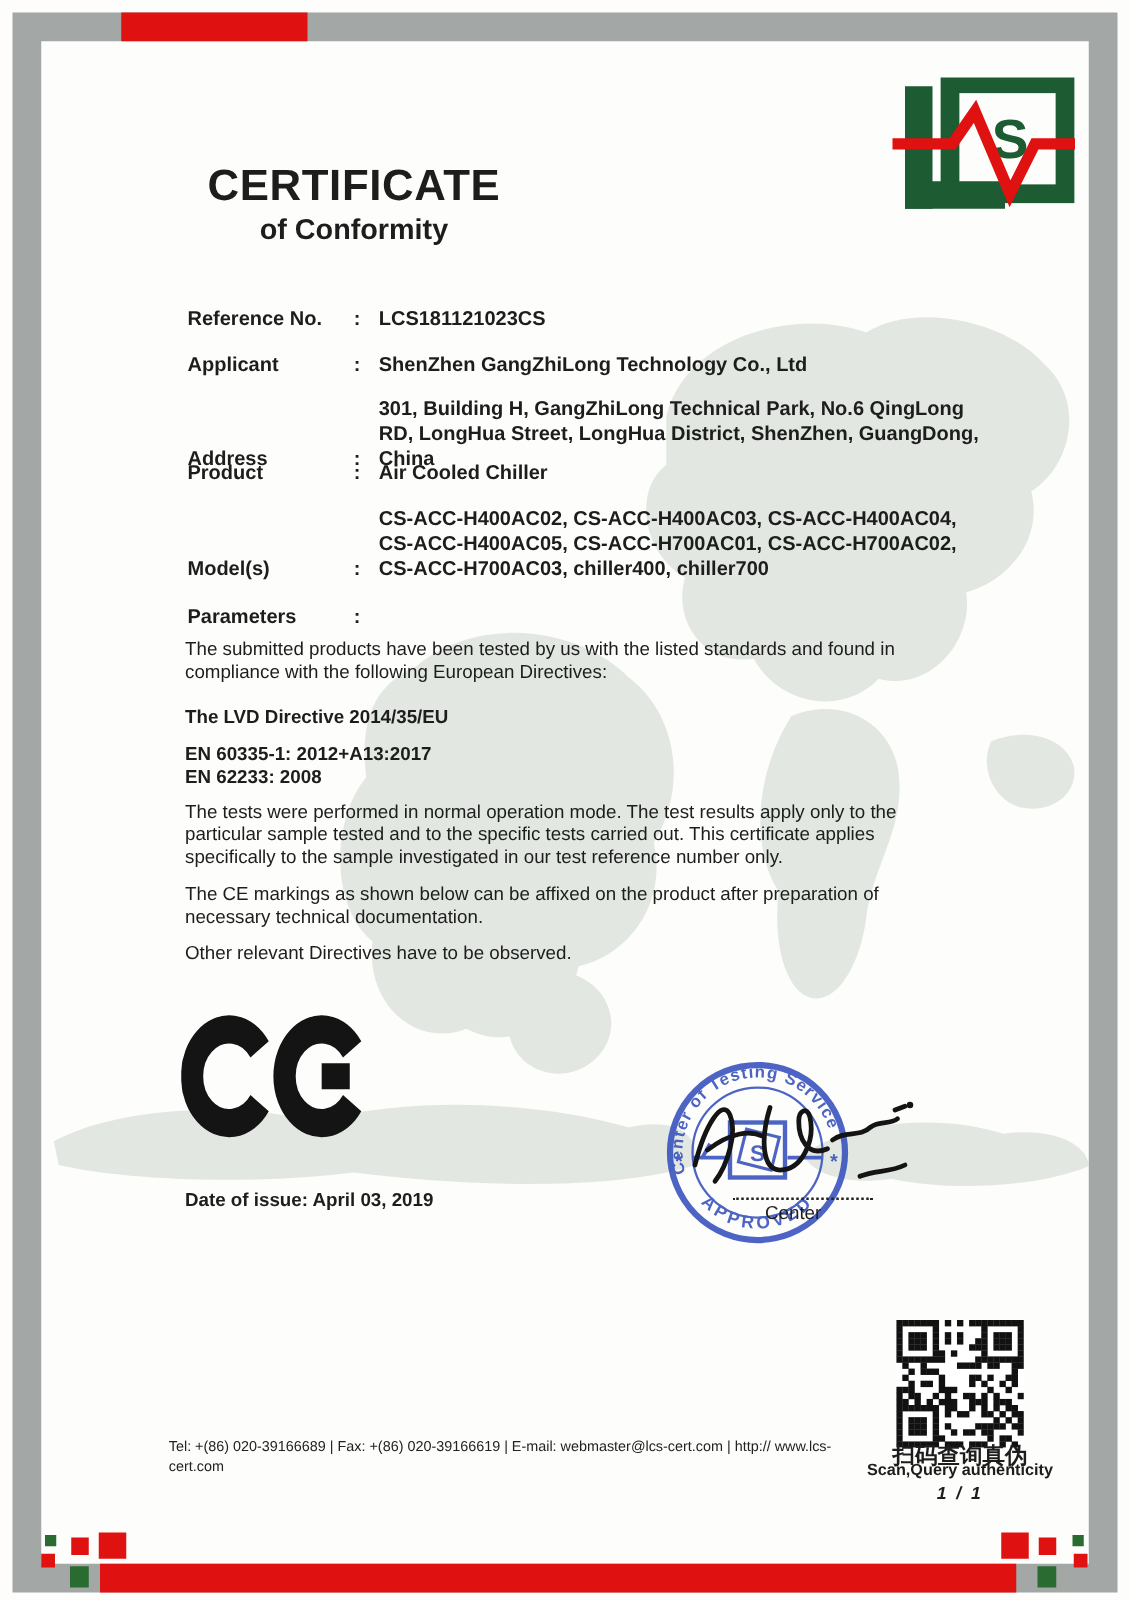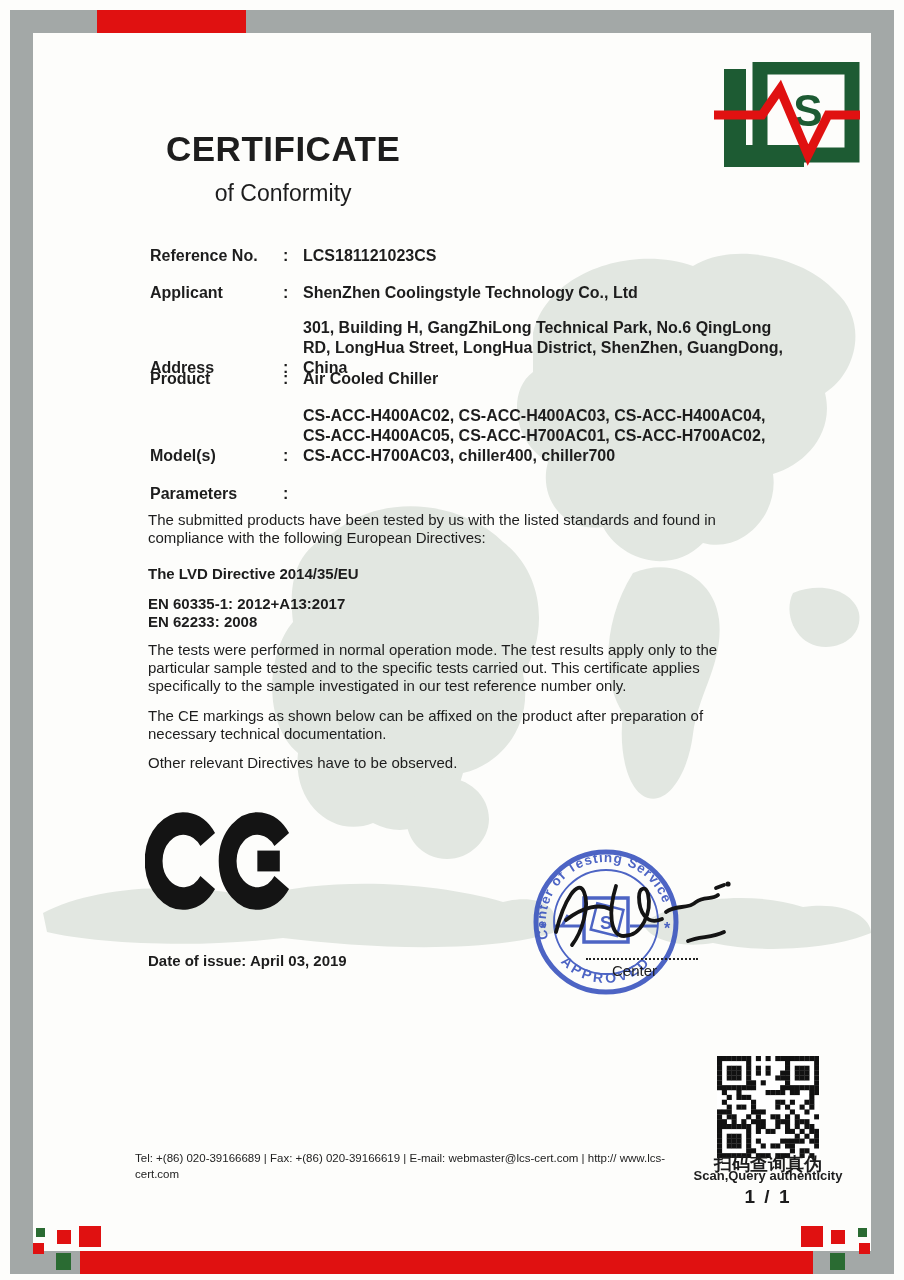--- a/index.html
+++ b/index.html
@@ -14,21 +14,21 @@
   .red-tab-top{position:absolute;left:97px;top:10px;width:149px;height:23px;background:#e01111;}
   .red-bar-bottom{position:absolute;left:80px;top:1251px;width:733px;height:23px;background:#e01111;}
   .sq{position:absolute;}
   
   .map{position:absolute;left:33px;top:33px;width:838px;height:1218px;z-index:0;}
   
   .logo{position:absolute;left:712px;top:62px;width:150px;height:114px;z-index:2;}
   
   .title-block{position:absolute;left:166px;top:130px;z-index:3;text-align:center;}
   .title{font-size:35px;font-weight:bold;letter-spacing:.5px;line-height:38px;}
-  .subtitle{font-size:23px;font-weight:normal;line-height:26px;margin-top:12px;}
+  .subtitle{font-size:23px;font-weight:bold;line-height:26px;margin-top:2px;}
   
   .field-row{position:absolute;left:150px;width:640px;display:flex;z-index:3;
     font-size:16px;font-weight:bold;line-height:20px;align-items:flex-end;}
   .f-label{width:133px;flex:none;}
   .f-colon{width:20px;flex:none;}
   .f-value{width:482px;flex:none;}
   
   .para{position:absolute;left:148px;width:612px;font-size:15px;line-height:18px;z-index:3;}
   .bold{font-weight:bold;}
   
@@ -41,21 +41,21 @@
   .sig-dash{position:absolute;left:586px;top:958px;width:112px;border-top:2px dotted #222;z-index:5;}
   .manager{position:absolute;left:612px;top:962px;font-size:15px;z-index:5;}
   
   .qr-box{position:absolute;left:717px;top:1056px;width:102px;height:102px;background:#fff;z-index:3;}
   .qr-box svg{display:block;fill:#111;}
   .qr-zh{position:absolute;left:698px;top:1152px;width:140px;text-align:center;
     font-size:18px;font-weight:bold;z-index:3;}
   .qr-en{position:absolute;left:690px;top:1168px;width:156px;text-align:center;
     font-size:13px;font-weight:bold;z-index:3;}
   .page-num{position:absolute;left:698px;top:1186px;width:140px;text-align:center;
-    font-size:19px;font-weight:bold;letter-spacing:2px;z-index:3;}
+    font-size:14px;font-weight:bold;letter-spacing:2px;z-index:3;font-style:italic;}
   
   .footer{position:absolute;left:135px;top:1150px;width:570px;font-size:11.5px;
     line-height:16px;z-index:3;color:#222;}
 </style>
 </head>
 <body>
 
 <svg class="map" viewBox="0 0 838 1218" preserveAspectRatio="none">
   <g fill="#e2e7e1">
     <path d="M500,300 C515,238 600,212 660,233 C700,208 772,224 802,258 C836,288 824,340 792,360 C802,400 772,432 740,441 C746,481 710,521 670,510 C640,541 590,530 570,494 C530,500 505,464 515,429 C480,409 474,358 500,339 Z"></path>
@@ -97,21 +97,21 @@
 </div>
 
 <div class="field-row" style="top:246px">
   <span class="f-label">Reference No.</span>
   <span class="f-colon">:</span>
   <span class="f-value">LCS181121023CS</span>
 </div>
 <div class="field-row" style="top:283px">
   <span class="f-label">Applicant</span>
   <span class="f-colon">:</span>
-  <span class="f-value">ShenZhen Coolingstyle Technology Co., Ltd</span>
+  <span class="f-value">ShenZhen GangZhiLong Technology Co., Ltd</span>
 </div>
 <div class="field-row" style="top:318px">
   <span class="f-label">Address</span>
   <span class="f-colon">:</span>
   <span class="f-value">301, Building H, GangZhiLong Technical Park, No.6 QingLong RD, LongHua Street, LongHua District, ShenZhen, GuangDong, China</span>
 </div>
 <div class="field-row" style="top:369px">
   <span class="f-label">Product</span>
   <span class="f-colon">:</span>
   <span class="f-value">Air Cooled Chiller</span>

